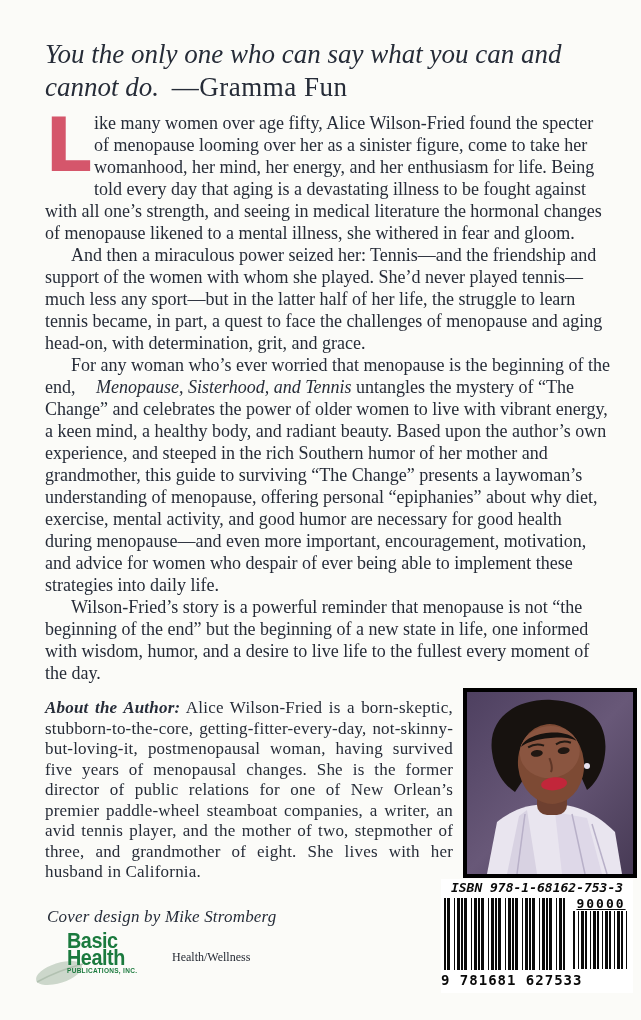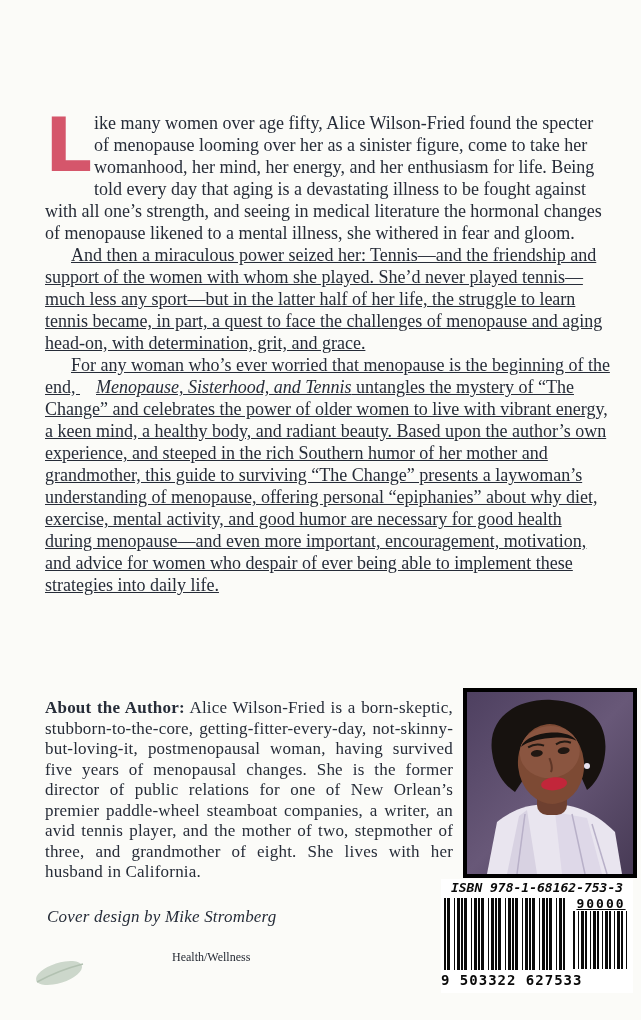--- a/index.html
+++ b/index.html
@@ -10,39 +10,39 @@
   }
   
   .quote{ position:absolute; left:45px; top:38px; width:565px;
     font-size:27px; line-height:33px; }
   .q-italic{ font-style:italic; }
   .q-attr{ font-style:normal; margin-left:6px; letter-spacing:0.5px; }
   
   .body{ position:absolute; left:45px; top:112px; width:567px;
     font-size:18px; line-height:22px; text-align:left; }
   .para{ margin:0; }
-  .para.indent{ text-indent:26px;text-decoration:underline; }
+  .para.indent{ text-indent:26px; }
   .dropcap{
     float:left; width:42px; height:64px; margin:3px 7px 0 0;
     font-family:"DejaVu Sans", sans-serif; font-weight:bold;
     font-size:74px; line-height:60px; color:#d5566b; text-align:left;
   }
   .ital{ font-style:italic;margin-left:16px; }
   
   .about{ position:absolute; left:45px; top:686px; width:592px; }
   .photo{
     float:right; width:174px; height:190px; margin:2px 0 6px 10px;
     background:#000; padding:4px; box-sizing:border-box;
   }
   .photo svg{ display:block; width:100%; height:100%; }
   .about-text{
     margin:12px 0 0 0; font-size:17px; line-height:20.5px;
     text-align:justify; letter-spacing:0.2px;
   }
-  .about-text b{ letter-spacing:0.2px; }
+  .about-text b{ letter-spacing:0.2px;font-style:italic; }
   
   .cover-credit{
     position:absolute; left:47px; top:907px;
     font-style:italic; font-size:17px; letter-spacing:0.2px;
   }
   
   .bottom-row{ position:absolute; left:45px; top:926px; display:flex; align-items:center; }
   .logo{ position:relative; width:95px; height:62px; }
   .leaf{ position:absolute; left:-12px; top:30px; width:52px; height:34px; }
   .logo-text{ position:absolute; left:22px; top:6px; }
@@ -85,27 +85,32 @@
       #0a0a0a 0px,#0a0a0a 2px,#ffffff 2px,#ffffff 5px,
       #0a0a0a 5px,#0a0a0a 6px,#ffffff 6px,#ffffff 8px,
       #0a0a0a 8px,#0a0a0a 11px,#ffffff 11px,#ffffff 12px);
   }
 </style>
 </head>
 <body>
 
 <div class="page">
 
+  <div class="quote">
+    <span class="q-italic">You the only one who can say what you can and cannot do.</span>
+    <span class="q-attr">—Gramma Fun</span>
+  </div>
 
   <div class="body">
     <p class="para">
       <span class="dropcap">L</span><span>ike many women over age fifty, Alice Wilson-Fried found the specter of menopause looming over her as a sinister figure, come to take her womanhood, her mind, her energy, and her enthusiasm for life. Being told every day that aging is a devastating illness to be fought against with all one’s strength, and seeing in medical literature the hormonal changes of menopause likened to a mental illness, she withered in fear and gloom.</span>
     </p>
     <p class="para indent">And then a miraculous power seized her: Tennis—and the friendship and support of the women with whom she played. She’d never played tennis—much less any sport—but in the latter half of her life, the struggle to learn tennis became, in part, a quest to face the challenges of menopause and aging head-on, with determination, grit, and grace.</p>
     <p class="para indent"><span>For any woman who’s ever worried that menopause is the beginning of the end, </span><span class="ital">Menopause, Sisterhood, and Tennis</span><span> untangles the mystery of “The Change” and celebrates the power of older women to live with vibrant energy, a keen mind, a healthy body, and radiant beauty. Based upon the author’s own experience, and steeped in the rich Southern humor of her mother and grandmother, this guide to surviving “The Change” presents a laywoman’s understanding of menopause, offering personal “epiphanies” about why diet, exercise, mental activity, and good humor are necessary for good health during menopause—and even more important, encouragement, motivation, and advice for women who despair of ever being able to implement these strategies into daily life.</span></p>
+    <p class="para indent">Wilson-Fried’s story is a powerful reminder that menopause is not “the beginning of the end” but the beginning of a new state in life, one informed with wisdom, humor, and a desire to live life to the fullest every moment of the day.</p>
   </div>
 
   <div class="about">
     <div class="photo">
       <svg viewBox="0 0 166 182" preserveAspectRatio="none">
         <defs>
           <linearGradient id="bgpu" x1="0" y1="0" x2="1" y2="1">
             <stop offset="0" stop-color="#4e4060"></stop>
             <stop offset="0.5" stop-color="#685878"></stop>
             <stop offset="1" stop-color="#473a55"></stop>
@@ -143,25 +148,30 @@
   </div>
 
   <div class="cover-credit">Cover design by Mike Stromberg</div>
 
   <div class="bottom-row">
     <div class="logo">
       <svg class="leaf" viewBox="0 0 52 34">
         <ellipse cx="26" cy="17" rx="24" ry="10" transform="rotate(-18 26 17)" fill="#ccd7cb"></ellipse>
         <path d="M4,26 Q26,14 50,8" stroke="#b2c1b1" stroke-width="1.5" fill="none"></path>
       </svg>
+      <div class="logo-text">
+        <span class="logo-word">Basic</span>
+        <span class="logo-word">Health</span>
+        <span class="pub-inc">PUBLICATIONS, INC.</span>
+      </div>
     </div>
     <div class="category">Health/Wellness</div>
   </div>
 
   <div class="barcode-box">
     <div class="isbn">ISBN 978-1-68162-753-3</div>
     <div class="bars-main"></div>
     <div class="supp-num">90000</div>
     <div class="bars-supp"></div>
-    <div class="digits">9 503322 627533</div>
+    <div class="digits">9 781681 627533</div>
   </div>
 
 </div>
 
 </body></html>

